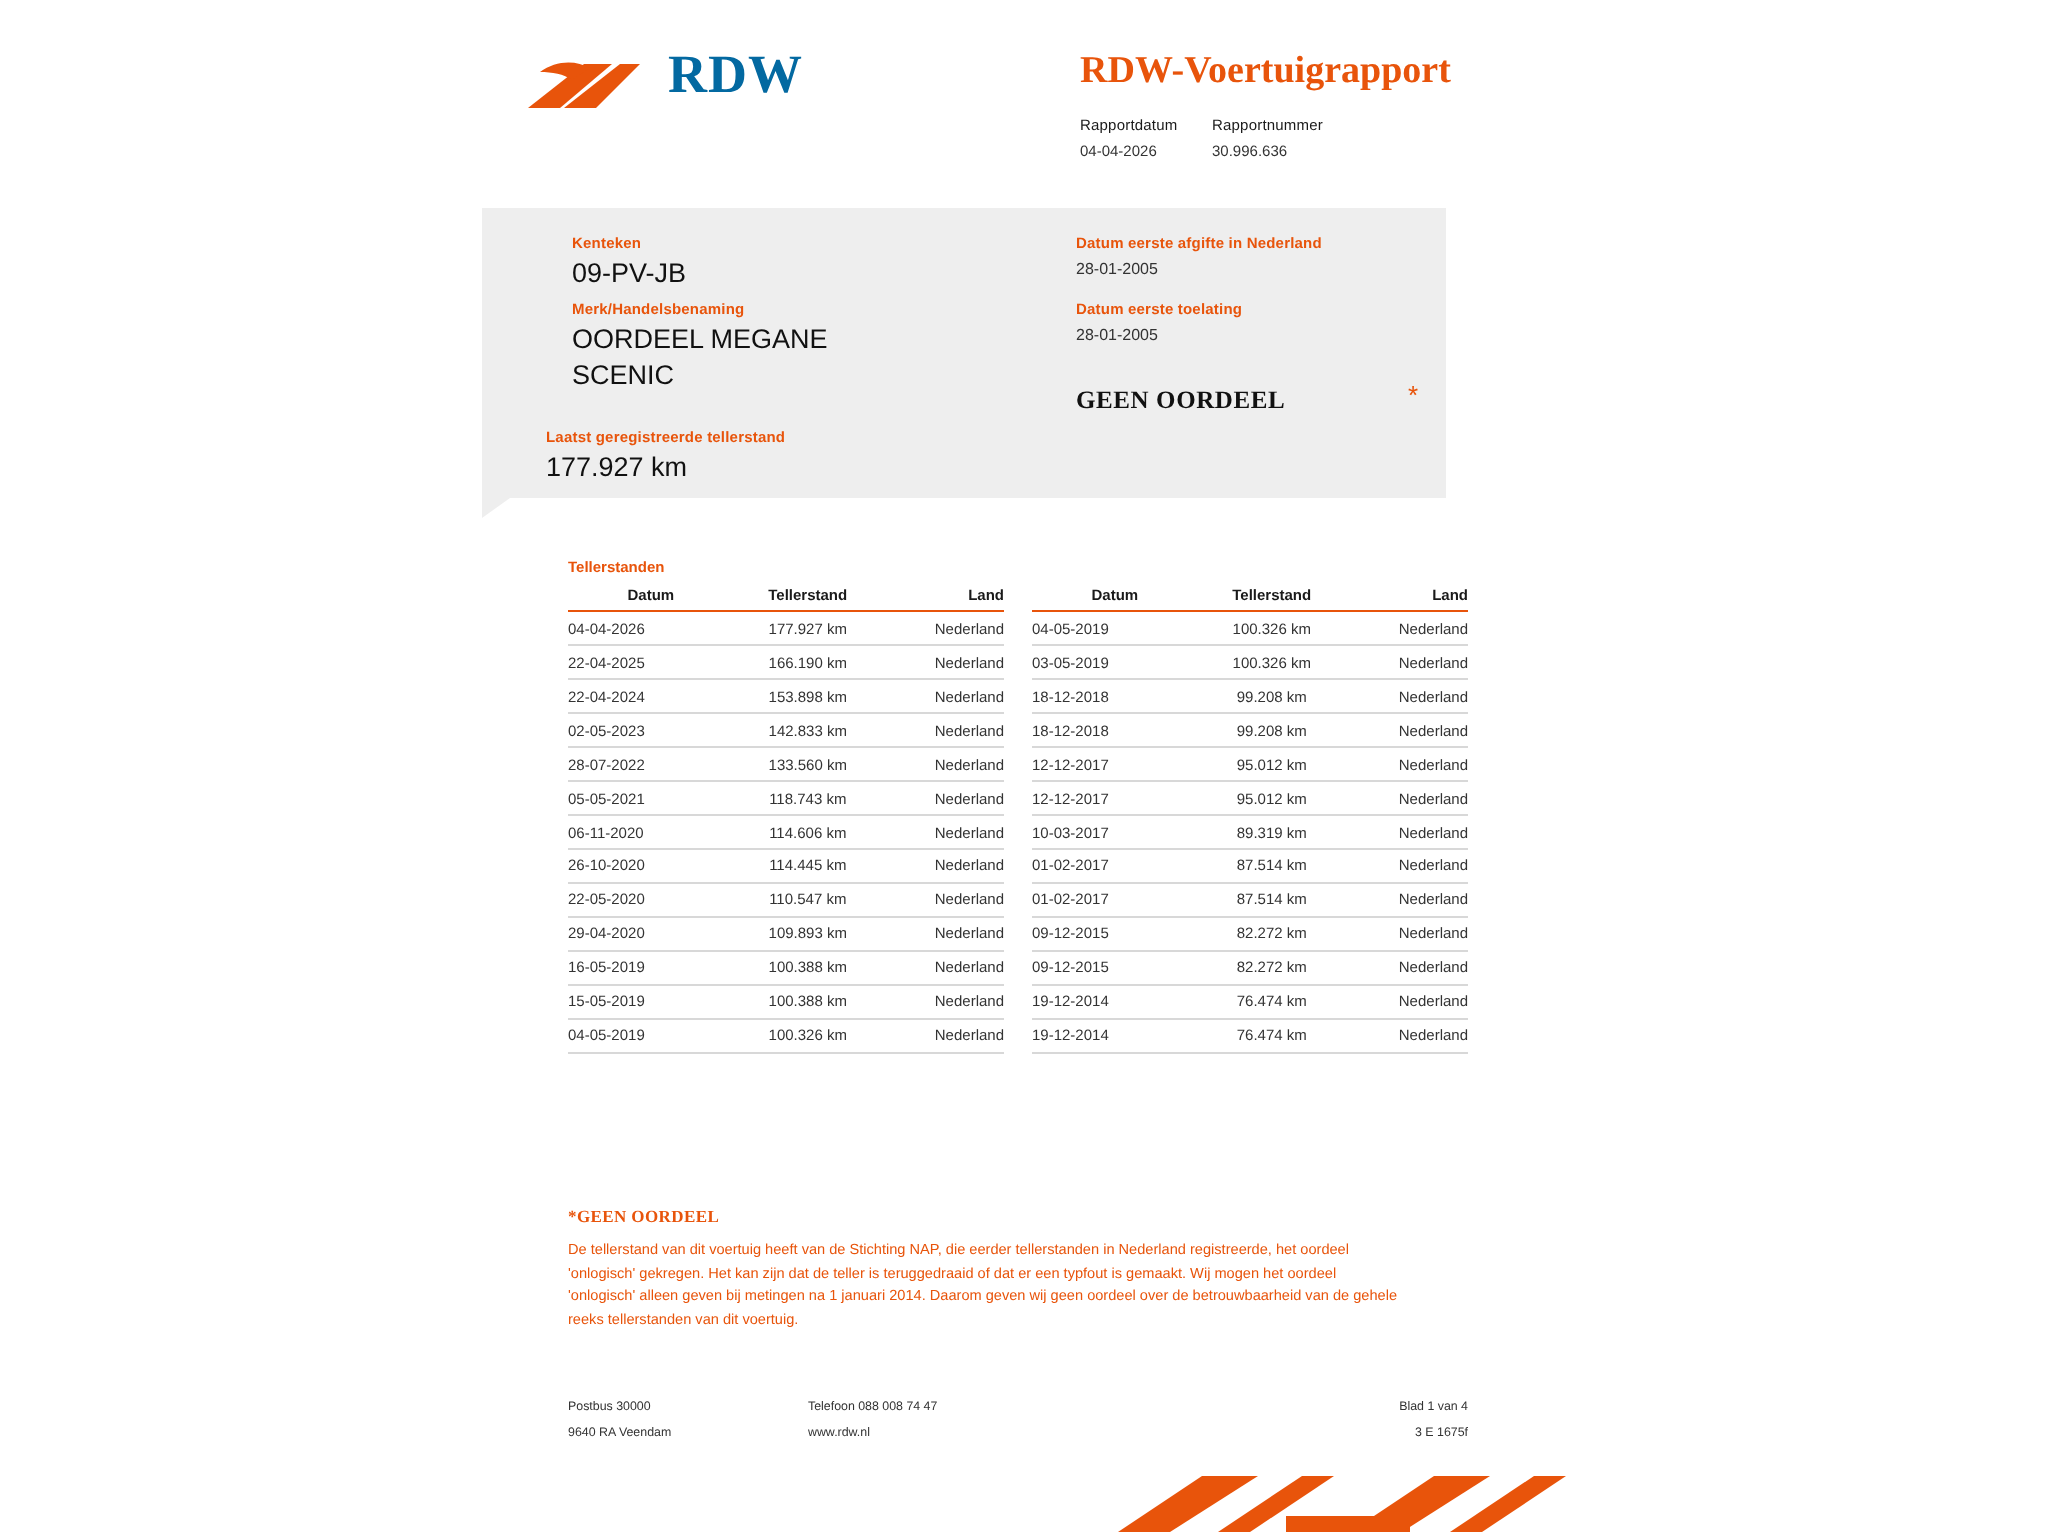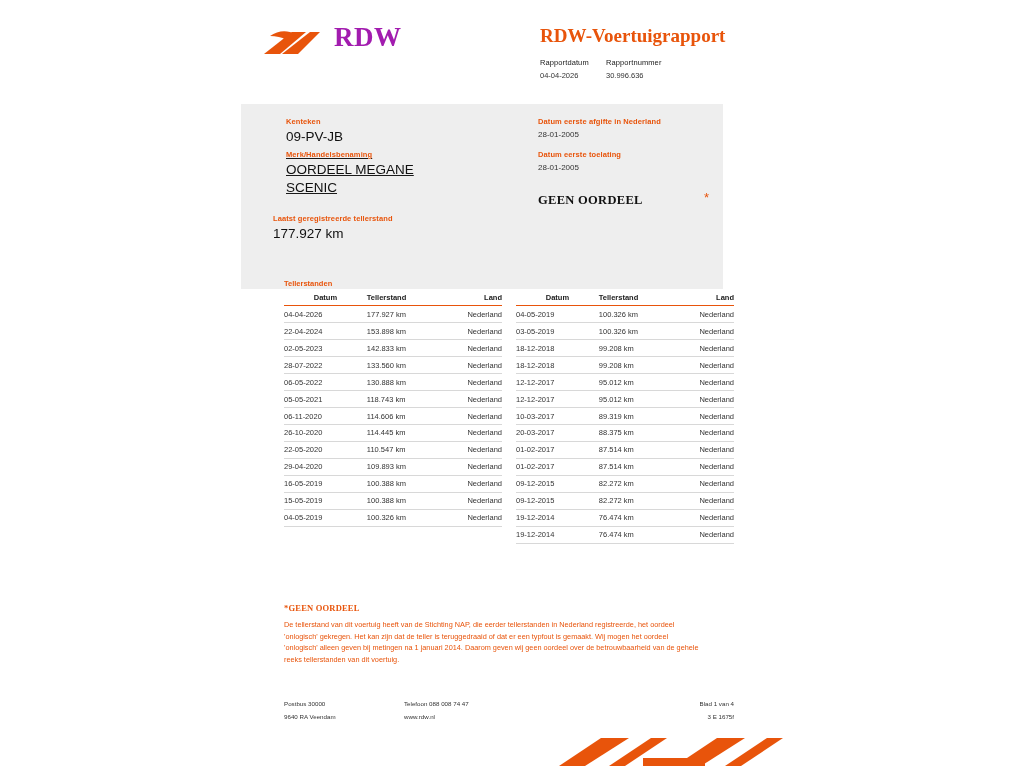--- a/index.html
+++ b/index.html
@@ -37,21 +37,21 @@
     width: 60px;
     height: 34px;
   }
   .logo-text {
     position: absolute;
     left: 72px;
     top: 2px;
     font-size: 27px;
     font-weight: bold;
     letter-spacing: 0.5px;
-    color: #a21caf;
+    color: #0369a1;
     font-family: "Liberation Serif", serif;
   }
 
   .report-title {
     position: absolute;
     left: 540px;
     top: 25px;
     font-size: 19px;
     font-weight: bold;
     color: #e8540b;
@@ -81,21 +81,21 @@
     font-size: 7.5px;
     color: #333;
   }
 
   
   .panel {
     position: absolute;
     left: 241px;
     top: 104px;
     width: 482px;
-    height: 185px;
+    height: 145px;
     background: #eeeeee;
   }
   .panel-notch {
     position: absolute;
     left: 241px;
     top: 249px;
     width: 0;
     height: 0;
     border-left: 14px solid #eeeeee;
     border-bottom: 10px solid transparent;
@@ -111,21 +111,21 @@
     color: #111;
     margin-top: 3px;
     line-height: 15px;
   }
   .fld-value-sm {
     font-size: 8px;
     color: #333;
     margin-top: 4px;
   }
   .p-kenteken { position: absolute; left: 45px; top: 13px; }
-  .p-merk     { position: absolute; left: 45px; top: 46px; text-decoration: underline; }
+  .p-merk     { position: absolute; left: 45px; top: 46px; }
   .p-teller   { position: absolute; left: 32px; top: 110px; }
   .p-afgifte  { position: absolute; left: 297px; top: 13px; }
   .p-toelating{ position: absolute; left: 297px; top: 46px; }
   .p-oordeel  {
     position: absolute;
     left: 297px;
     top: 89px;
     font-size: 12.5px;
     font-weight: bold;
     color: #111;
@@ -164,21 +164,21 @@
   .tbl.right { left: 232px; }
   .tbl th {
     font-size: 7.5px;
     font-weight: bold;
     text-align: center;
     padding: 0 0 3px 0;
     border-bottom: 1.4px solid #e8540b;
     color: #1a1a1a;
     white-space: nowrap;
   }
-  .tbl th.num, .tbl td.num { text-align: left; }
+  .tbl th.num, .tbl td.num { text-align: center; }
   .tbl th.land, .tbl td.land { text-align: right; }
   .tbl td {
     padding: 3.6px 0 3.4px 0;
     border-bottom: 0.7px solid #d8d8d8;
     color: #333;
     font-size: 7.5px;
     white-space: nowrap;
   }
   .col-datum { width: 38%; }
   .col-stand { width: 34%; }
@@ -300,37 +300,37 @@
           <th class="land">Land</th>
         </tr>
       </thead>
       <tbody>
           <tr>
             <td>04-04-2026</td>
             <td class="num">177.927 km</td>
             <td class="land">Nederland</td>
           </tr>
           <tr>
+            <td>22-04-2025</td>
+            <td class="num">166.190 km</td>
+            <td class="land">Nederland</td>
+          </tr>
+          <tr>
             <td>22-04-2024</td>
             <td class="num">153.898 km</td>
             <td class="land">Nederland</td>
           </tr>
           <tr>
             <td>02-05-2023</td>
             <td class="num">142.833 km</td>
             <td class="land">Nederland</td>
           </tr>
           <tr>
             <td>28-07-2022</td>
             <td class="num">133.560 km</td>
-            <td class="land">Nederland</td>
-          </tr>
-          <tr>
-            <td>06-05-2022</td>
-            <td class="num">130.888 km</td>
             <td class="land">Nederland</td>
           </tr>
           <tr>
             <td>05-05-2021</td>
             <td class="num">118.743 km</td>
             <td class="land">Nederland</td>
           </tr>
           <tr>
             <td>06-11-2020</td>
             <td class="num">114.606 km</td>
@@ -412,25 +412,20 @@
             <td>12-12-2017</td>
             <td class="num">95.012 km</td>
             <td class="land">Nederland</td>
           </tr>
           <tr>
             <td>10-03-2017</td>
             <td class="num">89.319 km</td>
             <td class="land">Nederland</td>
           </tr>
           <tr>
-            <td>20-03-2017</td>
-            <td class="num">88.375 km</td>
-            <td class="land">Nederland</td>
-          </tr>
-          <tr>
             <td>01-02-2017</td>
             <td class="num">87.514 km</td>
             <td class="land">Nederland</td>
           </tr>
           <tr>
             <td>01-02-2017</td>
             <td class="num">87.514 km</td>
             <td class="land">Nederland</td>
           </tr>
           <tr>

